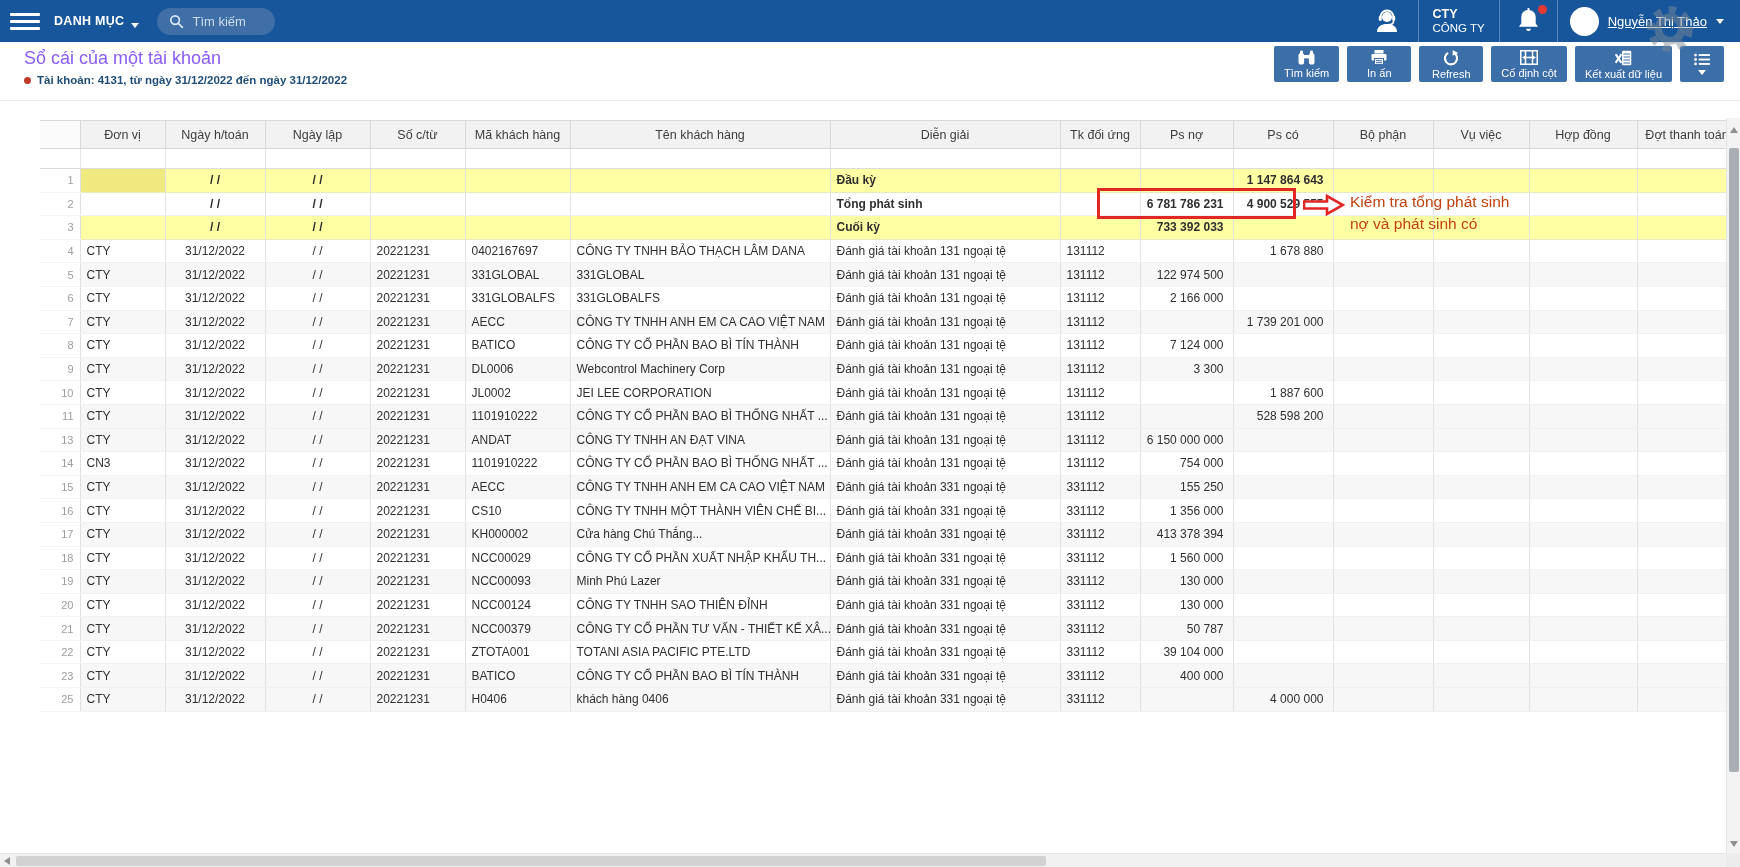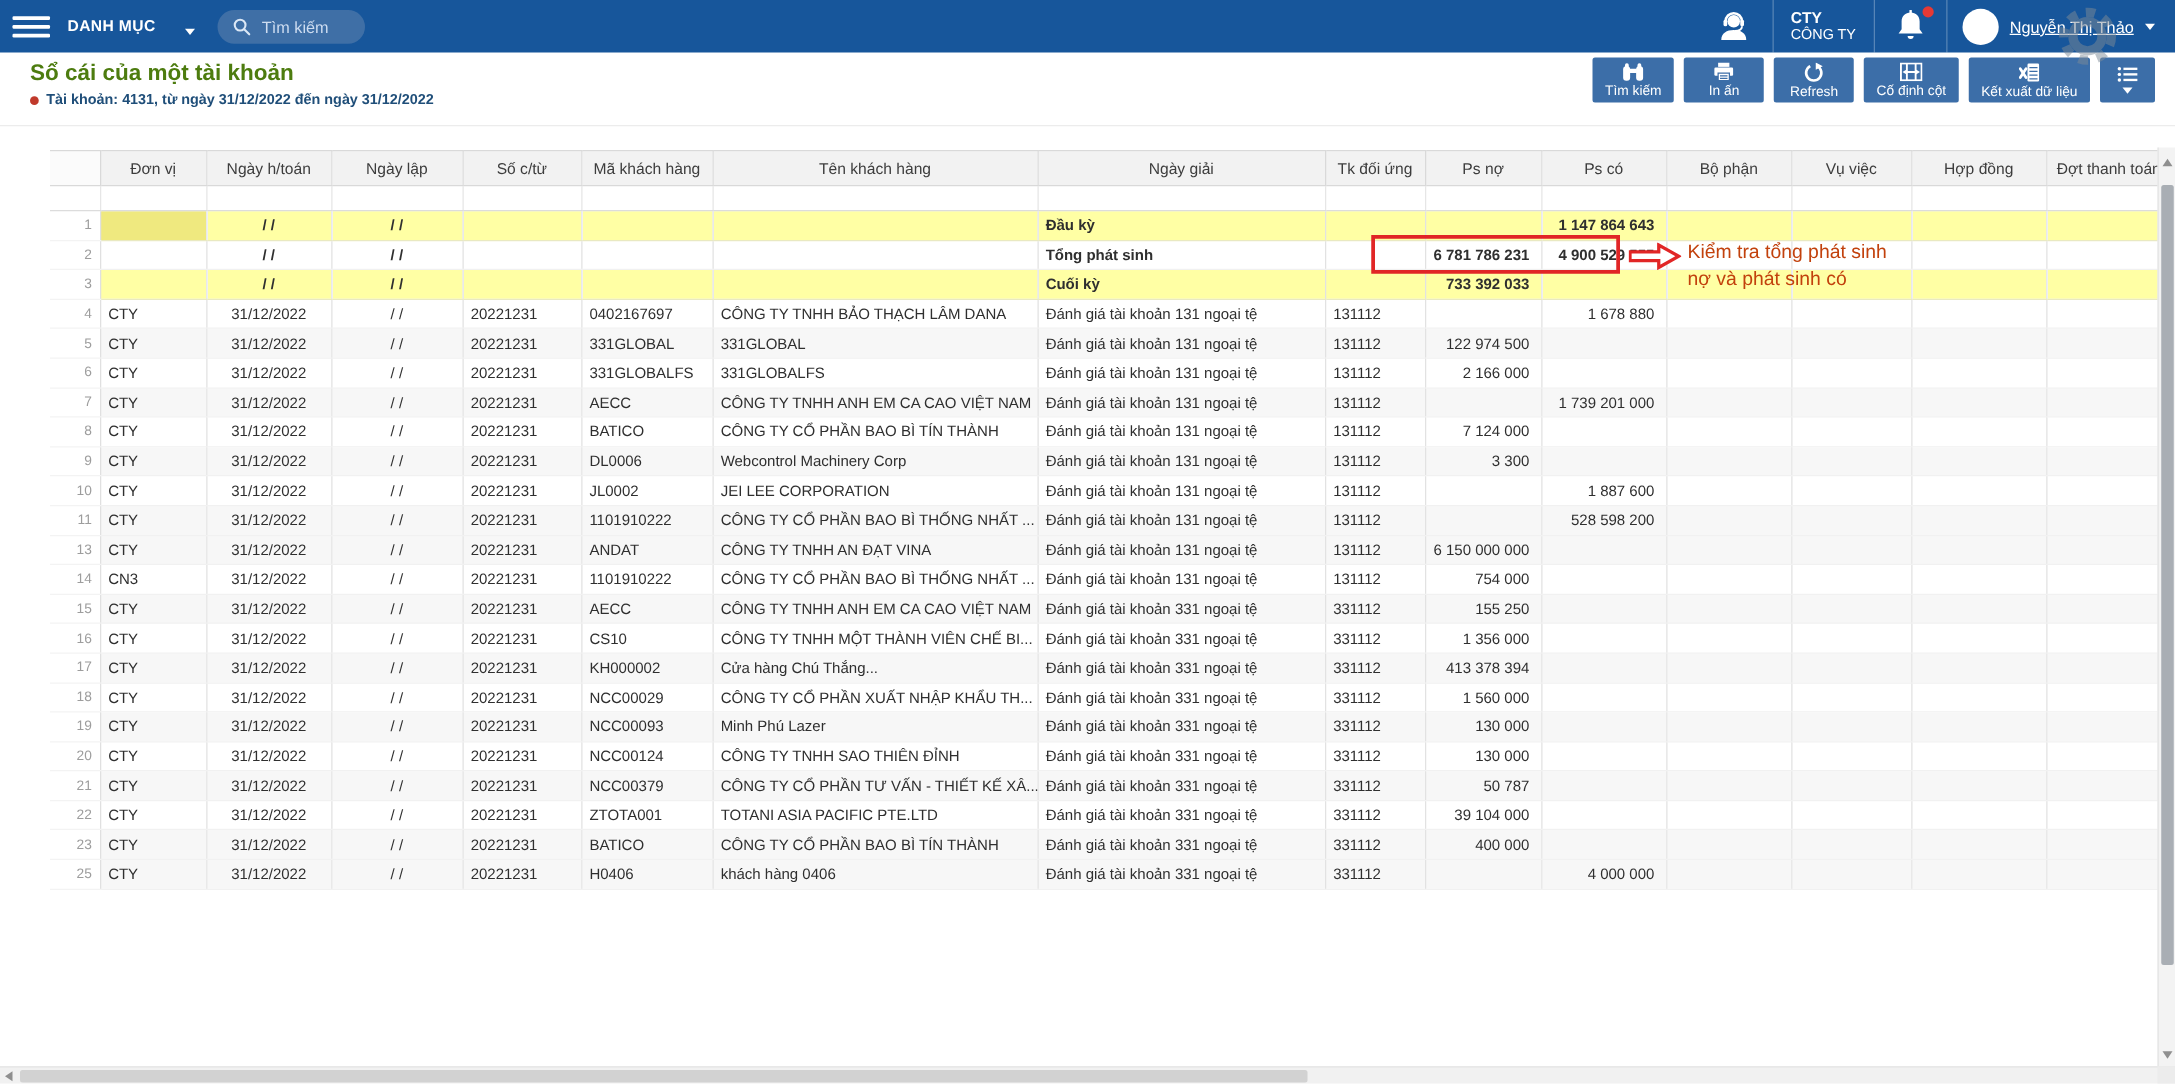--- a/index.html
+++ b/index.html
@@ -4,42 +4,42 @@
 <style>
   html,body{width:1740px;height:867px;margin:0;overflow:hidden;background:#fff;
     font-family:"Liberation Sans",sans-serif;position:relative;}
   *{box-sizing:border-box;}
 
   
   .topbar{position:absolute;top:0;left:0;width:1740px;height:42px;background:#17569b;
     display:flex;align-items:center;color:#fff;z-index:5;}
   .hamburger{width:30px;margin:0 14px 0 10px;cursor:pointer;}
   .hamburger span{display:block;height:3px;background:#fff;margin:4px 0;border-radius:1px;}
-  .menu-btn{display:flex;align-items:flex-end;gap:24px;font-weight:bold;font-size:12.5px;
+  .menu-btn{display:flex;align-items:flex-end;gap:7px;font-weight:bold;font-size:12.5px;
     letter-spacing:.3px;margin-right:18px;cursor:pointer;}
   .caret{width:0;height:0;border-left:4px solid transparent;border-right:4px solid transparent;
     border-top:5px solid #fff;}
   .search-pill{display:flex;align-items:center;gap:8px;background:#3f6fa6;border-radius:14px;
     height:27px;width:118px;padding:0 12px;color:#cddcf0;font-size:13px;}
   .right-cluster{margin-left:auto;display:flex;align-items:center;height:42px;}
   .sep{width:1px;height:42px;background:rgba(255,255,255,.28);}
   .icon-slot{display:flex;align-items:center;justify-content:center;height:42px;padding:0 16px;cursor:pointer;}
   .company{display:flex;flex-direction:column;justify-content:center;height:42px;padding:0 14px;
     line-height:1.15;cursor:pointer;}
   .company .code{font-weight:bold;font-size:12.5px;}
   .company .name{font-size:11.5px;text-align:center;}
   .bell-wrap{position:relative;}
   .bell-dot{position:absolute;top:5px;right:10px;width:9px;height:9px;border-radius:50%;background:#e53935;}
   .user{display:flex;align-items:center;gap:9px;padding:0 16px 0 12px;cursor:pointer;}
   .avatar{width:29px;height:29px;border-radius:50%;background:#fff;}
   .user-name{font-size:13px;text-decoration:underline;}
   .gear-watermark{position:absolute;left:1642px;top:1px;z-index:6;pointer-events:auto;cursor:pointer;}
 
   
-  .page-title{position:absolute;left:24px;top:48px;font-size:18px;font-weight:bold;color:#4d7c0f;}
+  .page-title{position:absolute;left:24px;top:48px;font-size:18px;font-weight:normal;color:#8b5cf6;}
   .page-sub{position:absolute;left:24px;top:74px;display:flex;align-items:center;gap:6px;
     font-size:11.5px;font-weight:bold;color:#1f4e79;}
   .red-dot{width:7px;height:7px;border-radius:50%;background:#c0392b;}
   .hr-line{position:absolute;left:0;top:100px;width:1740px;height:1px;background:#ececec;}
 
   
   .toolbar{position:absolute;top:46px;right:16px;display:flex;gap:8px;align-items:stretch;z-index:4;}
   .tbtn{background:#3c6ea8;color:#fff;border-radius:2px;min-width:64px;padding:4px 10px 3px;
     display:flex;flex-direction:column;align-items:center;justify-content:center;gap:2px;
     height:36px;cursor:pointer;}
@@ -267,21 +267,21 @@
       </colgroup>
       <thead>
         <tr>
           <th class="rn"></th>
           <th>Đơn vị</th>
           <th>Ngày h/toán</th>
           <th>Ngày lập</th>
           <th>Số c/từ</th>
           <th>Mã khách hàng</th>
           <th>Tên khách hàng</th>
-          <th>Ngày giải</th>
+          <th>Diễn giải</th>
           <th>Tk đối ứng</th>
           <th>Ps nợ</th>
           <th>Ps có</th>
           <th>Bộ phận</th>
           <th>Vụ việc</th>
           <th>Hợp đồng</th>
           <th>Đợt thanh toán</th>
           <th></th>
         </tr>
       </thead>

